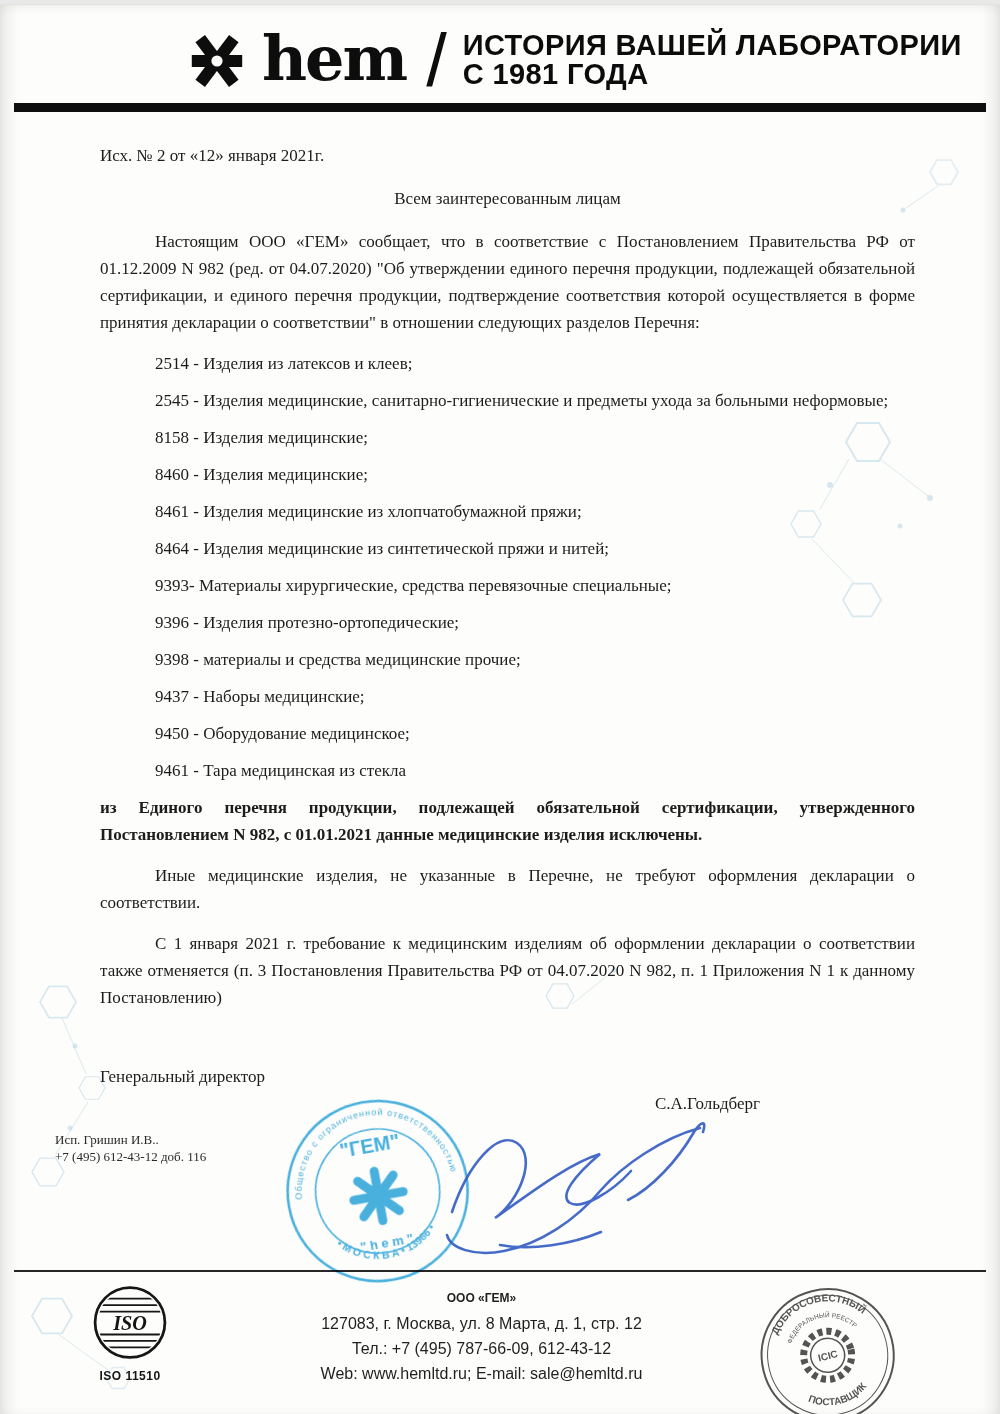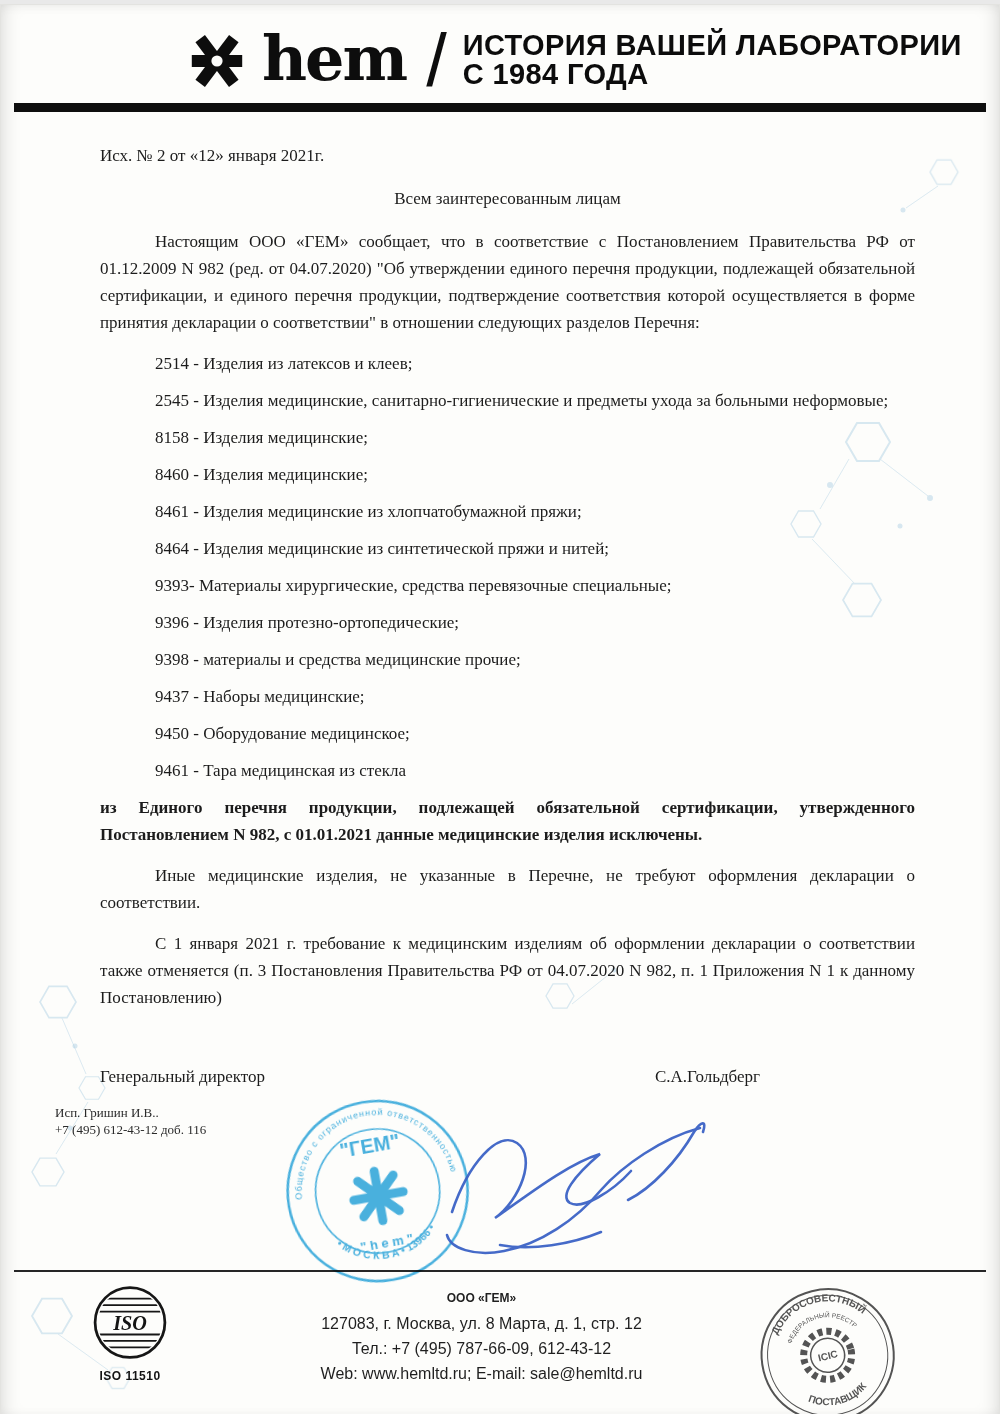--- a/index.html
+++ b/index.html
@@ -23,21 +23,21 @@
   .black-bar { height:9px; background:#0e0e0e; margin:7px 14px 0 14px; }
 
   
   .main { padding:30px 85px 0 100px; font-size:17px; line-height:27px; }
   .ref-line { margin-bottom:16px; }
   .addressee { text-align:center; margin-bottom:16px; }
   p.para { text-align:justify; margin-bottom:14px; }
   .indent { text-indent:55px; }
   .items p { text-align:justify; text-indent:55px; margin:0 0 10px 0; }
   .bold-para { font-weight:bold; }
-  .sig-row { display:flex; align-items:baseline; margin-top:52px; }
+  .sig-row { display:flex; align-items:baseline; margin-top:52px;flex-direction:column; }
   .sig-name { margin-left:auto; margin-right:155px; }
   .executor { margin-top:14px; margin-left:-45px; font-size:13px; line-height:17px; color:#2a2a2a; }
 
   
   .stamp { position:absolute; left:283px; top:1092px; z-index:5; transform:rotate(-10deg); opacity:.92; mix-blend-mode:multiply; }
   .stamp text { font-family:"Liberation Sans", sans-serif; fill:#38abdf; }
   .stamp .st { fill:none; stroke:#38abdf; stroke-width:2.6; }
   .stamp .thin { stroke-width:1.6; }
   .stamp .cross line { stroke:#38abdf; stroke-width:9; stroke-linecap:round; }
 
@@ -103,21 +103,21 @@
             <line x1="26" y1="18" x2="74" y2="82"></line>
             <line x1="26" y1="82" x2="74" y2="18"></line>
           </g>
           <circle cx="50" cy="50" r="8" fill="#fdfdfb"></circle>
         </svg>
       </span>
       <span class="logo-text">hem</span>
       <span class="logo-slash">/</span>
       <div class="tagline">
         <div>ИСТОРИЯ ВАШЕЙ ЛАБОРАТОРИИ</div>
-        <div>С 1984 ГОДА</div>
+        <div>С 1981 ГОДА</div>
       </div>
     </header>
     <div class="black-bar"></div>
 
     <main class="main">
       <div class="ref-line">Исх. № 2 от «12» января 2021г.</div>
       <div class="addressee">Всем заинтересованным лицам</div>
 
       <p class="para indent">Настоящим ООО «ГЕМ» сообщает, что в соответствие с Постановлением Правительства РФ от 01.12.2009 N 982 (ред. от 04.07.2020) "Об утверждении единого перечня продукции, подлежащей обязательной сертификации, и единого перечня продукции, подтверждение соответствия которой осуществляется в форме принятия декларации о соответствии" в отношении следующих разделов Перечня:</p>
 

